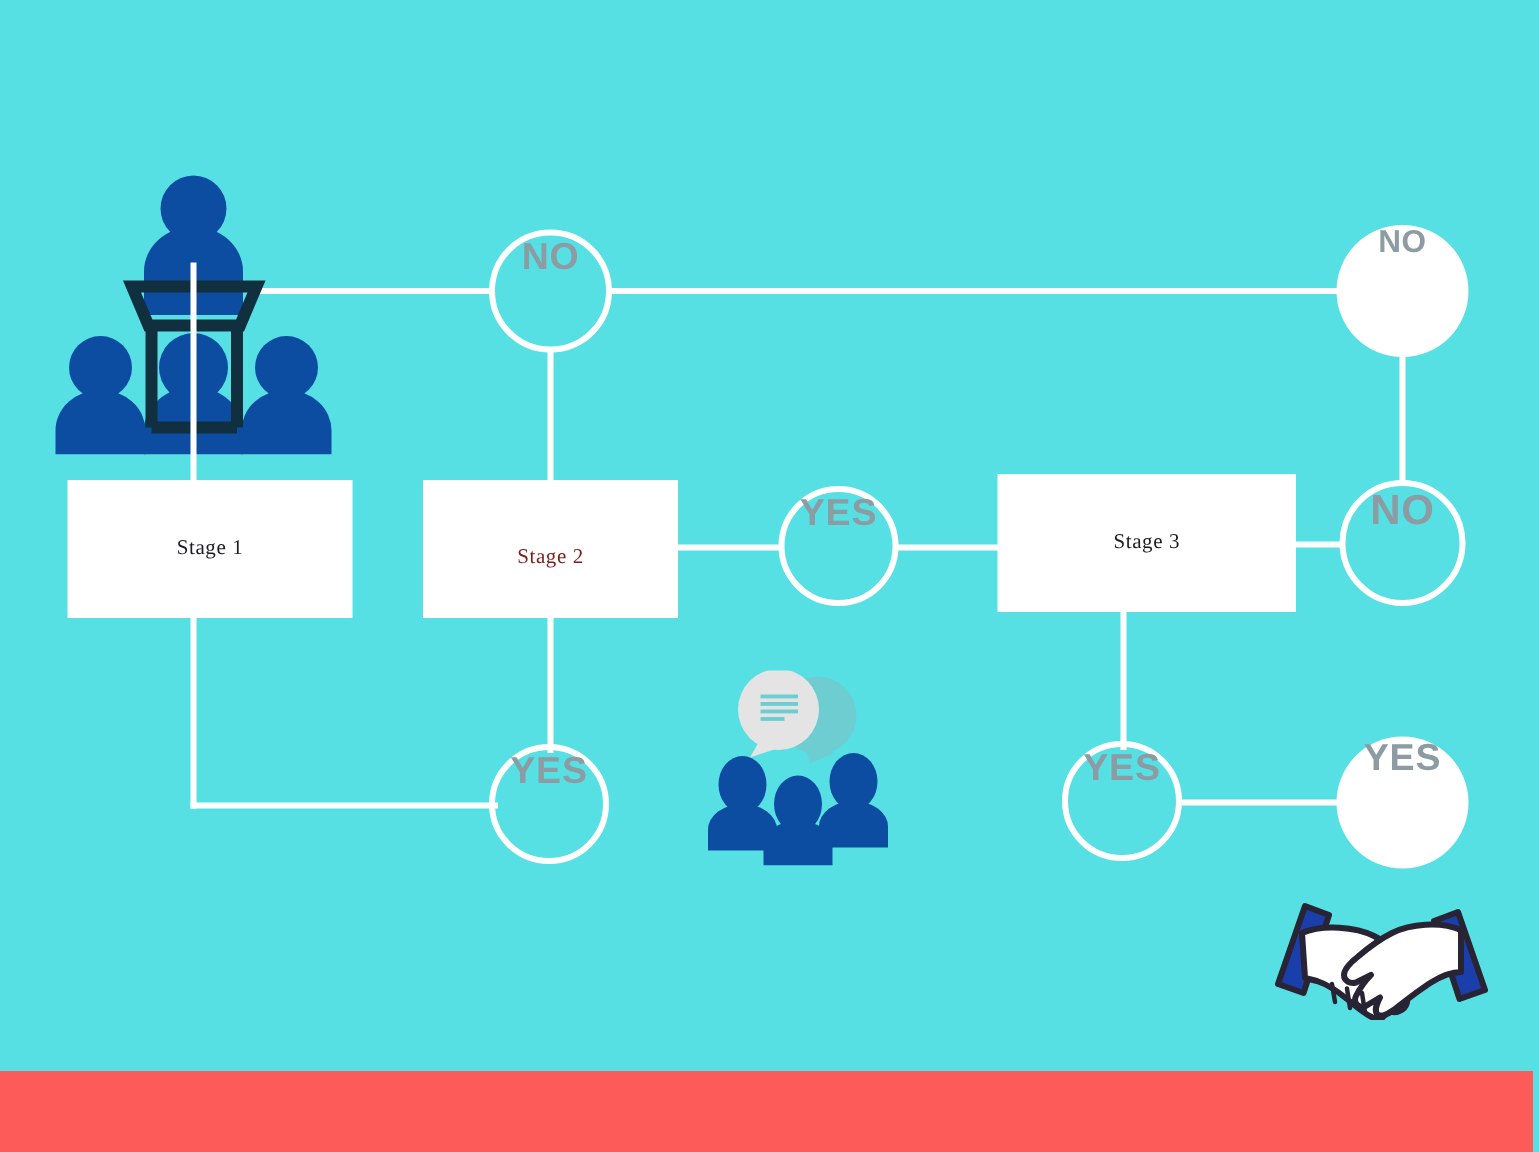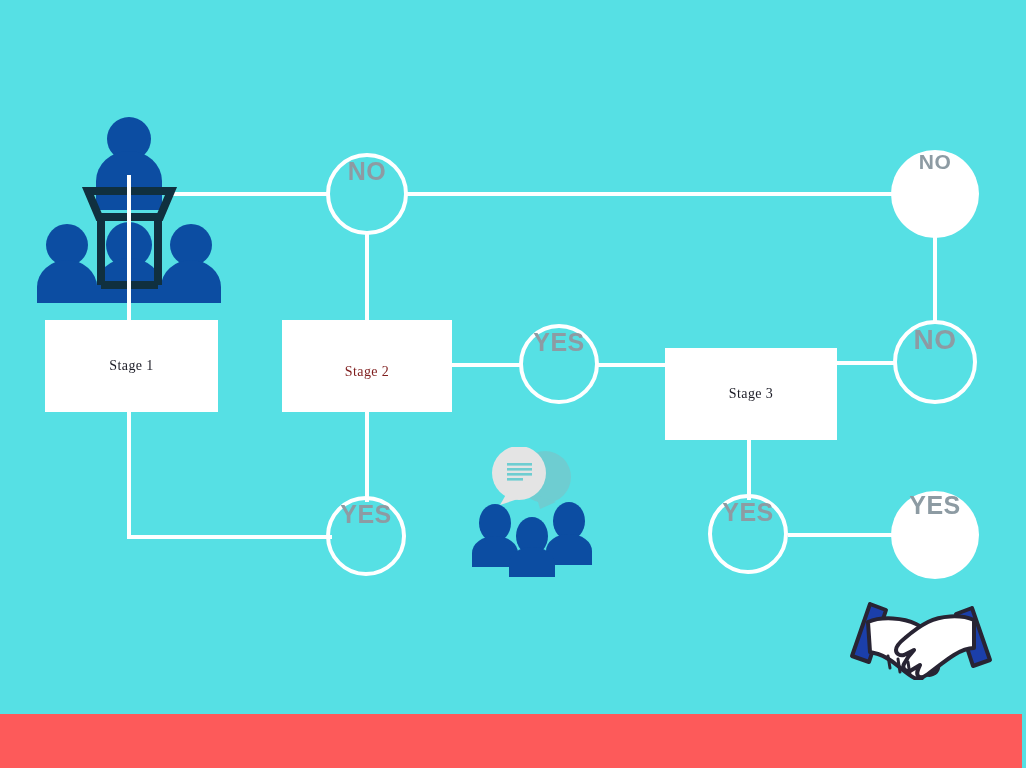--- a/index.html
+++ b/index.html
@@ -104,29 +104,29 @@
   <div class="line-h" style="left: 598px; top: 363px; width: 68px; background: rgb(255, 255, 255);"></div>
 
   <div class="line-v" style="left: 365px; top: 410px; height: 92px; background: rgb(255, 255, 255);"></div>
 
   <div class="line-h" style="left: 833px; top: 361px; width: 62px; background: rgb(255, 255, 255);"></div>
 
   <div class="line-v" style="left: 747px; top: 408px; height: 92px; background: rgb(255, 255, 255);"></div>
 
   <div class="line-h" style="left: 788px; top: 533px; width: 105px; background: rgb(255, 255, 255);"></div>
 
-  <div class="stage-box" style="left: 45px; top: 320px; width: 173px; height: 92px; background: rgb(255, 255, 255);">
+  <div class="stage-box" style="left: 45px; top: 320px; width: 190px; height: 92px; background: rgb(255, 255, 255);">
     <span class="stage-label" style="color: rgb(28, 28, 38);">Stage 1</span>
   </div>
 
   <div class="stage-box" style="left: 282px; top: 320px; width: 170px; height: 92px; background: rgb(255, 255, 255);">
     <span class="stage-label" style="color: #7f1d1d; margin-top: 12px;">Stage 2</span>
   </div>
 
-  <div class="stage-box" style="left: 665px; top: 316px; width: 172px; height: 92px; background: rgb(255, 255, 255); margin-top: 32px;">
+  <div class="stage-box" style="left: 665px; top: 316px; width: 199px; height: 92px; background: rgb(255, 255, 255);">
     <span class="stage-label" style="color: rgb(28, 28, 38);">Stage 3</span>
   </div>
 
   <div class="circle outline" style="left: 326px; top: 153px; width: 82px; height: 82px; border-color: rgb(255, 255, 255);">
     <span class="circle-label" style="font-size: 25px; color: rgb(141, 155, 163);">NO</span>
   </div>
 
   <div class="circle filled" style="left: 891px; top: 150px; width: 88px; height: 88px; background: rgb(255, 255, 255);">
     <span class="circle-label" style="font-size: 21px; color: rgb(141, 155, 163);">NO</span>
   </div>

